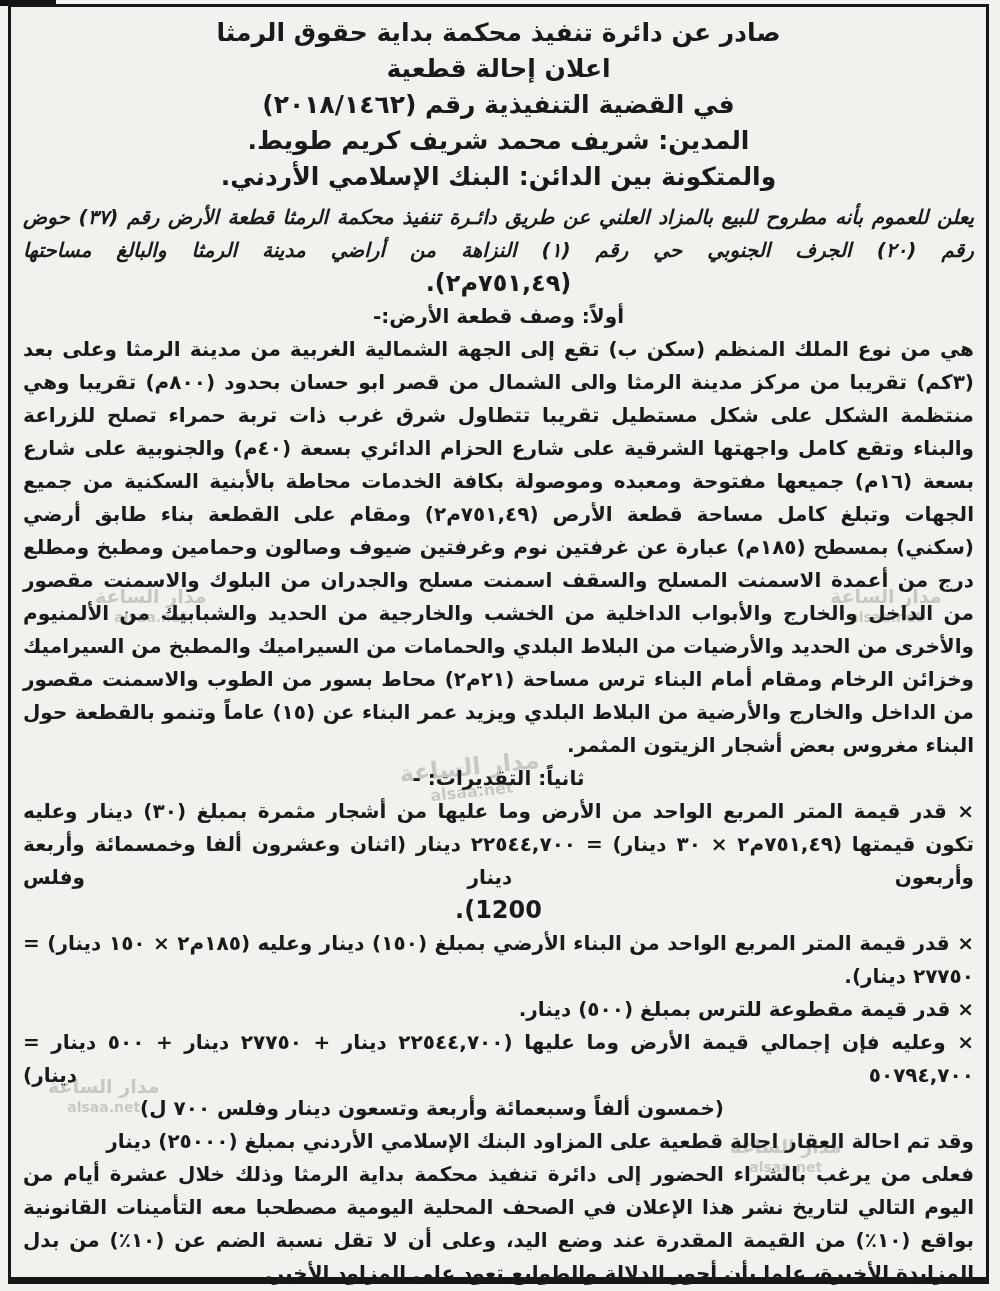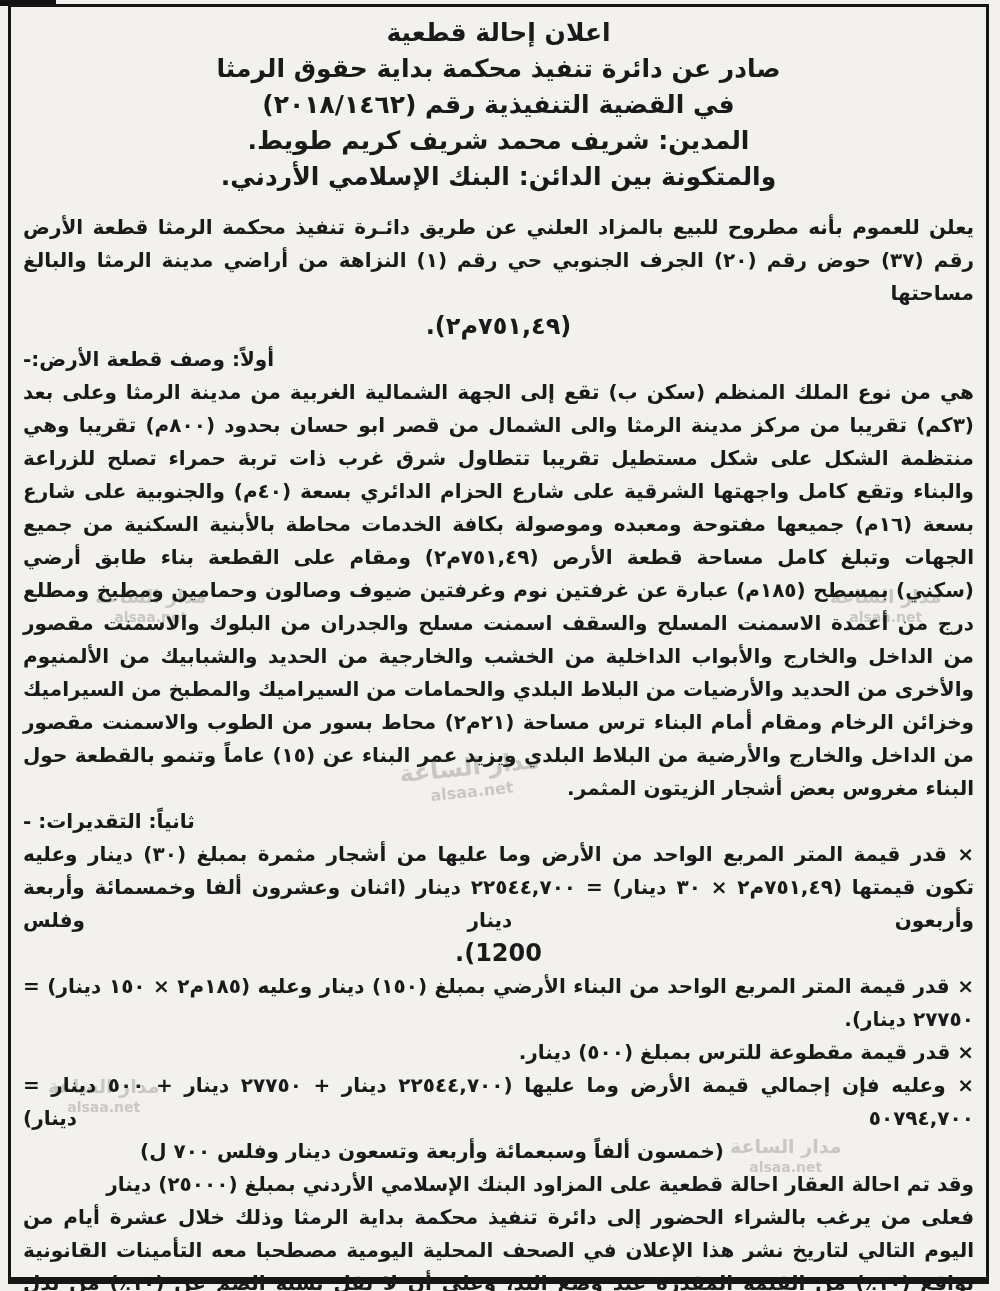--- a/index.html
+++ b/index.html
@@ -12,24 +12,24 @@
   .corner-artifact{position:absolute;left:0;top:0;width:56px;height:6px;background:#131313;}
   .frame{
     position:absolute;left:8px;top:4px;width:981px;height:1280px;
     border:3px solid #161616;border-bottom-width:7px;box-sizing:border-box;
     padding:8px 12px 4px 12px;
     direction:rtl;color:#1a1a1a;font-weight:700;
   }
   .hdr{text-align:center;font-size:25px;line-height:36px;}
   .body-text{font-size:20px;line-height:33px;text-align:justify;text-justify:inter-word;}
   .jl{text-align-last:justify;}
-  .lead{font-size:20px;line-height:33px;text-align:left;}
+  .lead{font-size:20px;line-height:33px;text-align:center;}
   .frag-left{font-size:24px;line-height:33px;text-align:center;}
   .indent-note{font-size:20px;line-height:33px;padding-left:0;padding-right:250px;}
-  .mt{margin-top:16px;}
+  .mt{margin-top:6px;font-style:italic;}
   .wm{
     position:absolute;color:#98968f;opacity:.45;text-align:center;
     line-height:1.25;pointer-events:none;font-weight:700;white-space:nowrap;
   }
   .wm .t{display:block;font-size:19px;}
   .wm .s{display:block;font-size:14px;}
   .wm-big{transform:rotate(-6deg);}
   .wm-big .t{font-size:24px;}
   .wm-big .s{font-size:16px;}
 </style>
@@ -56,22 +56,22 @@
     <span class="t">مدار الساعة</span>
     <span class="s">alsaa.net</span>
   </div>
   <div class="wm" style="left:730px;top:1135px;">
     <span class="t">مدار الساعة</span>
     <span class="s">alsaa.net</span>
   </div>
 
   <div class="frame">
 
+    <div class="hdr">صادر عن دائرة تنفيذ محكمة بداية حقوق الرمثا</div>
     <div class="hdr">اعلان إحالة قطعية</div>
-    <div class="hdr">صادر عن دائرة تنفيذ محكمة بداية حقوق الرمثا</div>
     <div class="hdr">في القضية التنفيذية رقم (٢٠١٨/١٤٦٢)</div>
     <div class="hdr">المدين: شريف محمد شريف كريم طويط.</div>
     <div class="hdr">والمتكونة بين الدائن: البنك الإسلامي الأردني.</div>
 
     <div class="body-text jl mt">يعلن للعموم بأنه مطروح للبيع بالمزاد العلني عن طريق دائـرة تنفيذ محكمة الرمثا قطعة الأرض رقم (٣٧) حوض رقم (٢٠) الجرف الجنوبي حي رقم (١) النزاهة من أراضي مدينة الرمثا والبالغ مساحتها</div>
     <div class="frag-left">(٧٥١,٤٩م٢).</div>
 
     <div class="lead">أولاً: وصف قطعة الأرض:-</div>
     <div class="body-text">هي من نوع الملك المنظم (سكن ب) تقع إلى الجهة الشمالية الغربية من مدينة الرمثا وعلى بعد (٣كم) تقريبا من مركز مدينة الرمثا والى الشمال من قصر ابو حسان بحدود (٨٠٠م) تقريبا وهي منتظمة الشكل على شكل مستطيل تقريبا تتطاول شرق غرب ذات تربة حمراء تصلح للزراعة والبناء وتقع كامل واجهتها الشرقية على شارع الحزام الدائري بسعة (٤٠م) والجنوبية على شارع بسعة (١٦م) جميعها مفتوحة ومعبده وموصولة بكافة الخدمات محاطة بالأبنية السكنية من جميع الجهات وتبلغ كامل مساحة قطعة الأرص (٧٥١,٤٩م٢) ومقام على القطعة بناء طابق أرضي (سكني) بمسطح (١٨٥م) عبارة عن غرفتين نوم وغرفتين ضيوف وصالون وحمامين ومطبخ ومطلع درج من أعمدة الاسمنت المسلح والسقف اسمنت مسلح والجدران من البلوك والاسمنت مقصور من الداخل والخارج والأبواب الداخلية من الخشب والخارجية من الحديد والشبابيك من الألمنيوم والأخرى من الحديد والأرضيات من البلاط البلدي والحمامات من السيراميك والمطبخ من السيراميك وخزائن الرخام ومقام أمام البناء ترس مساحة (٢١م٢) محاط بسور من الطوب والاسمنت مقصور من الداخل والخارج والأرضية من البلاط البلدي ويزيد عمر البناء عن (١٥) عاماً وتنمو بالقطعة حول البناء مغروس بعض أشجار الزيتون المثمر.</div>
 

